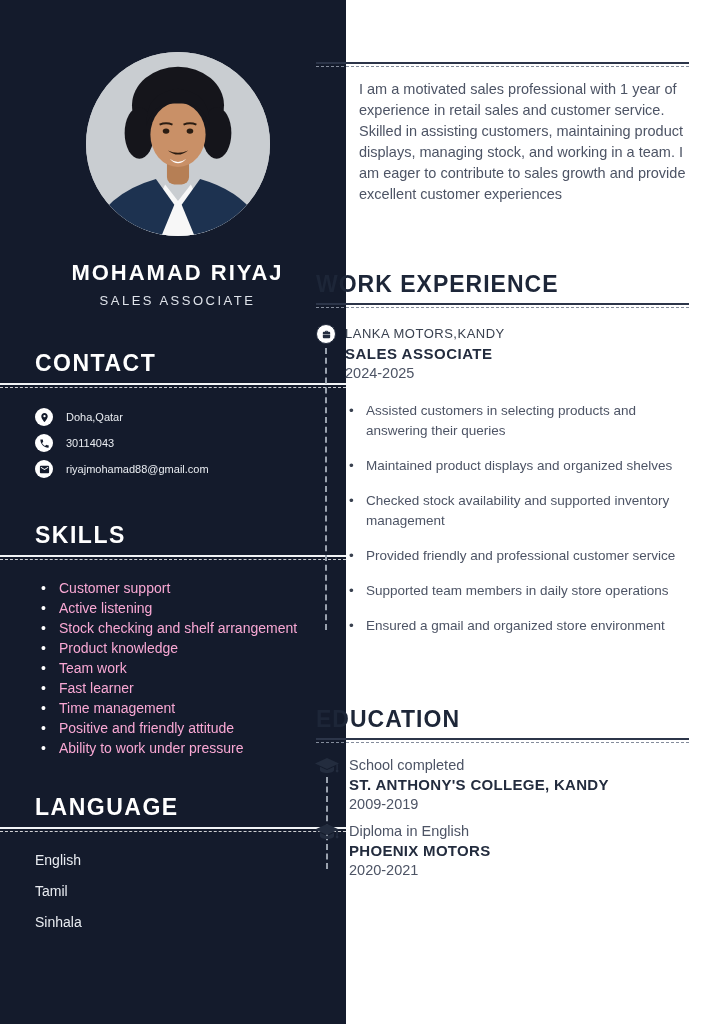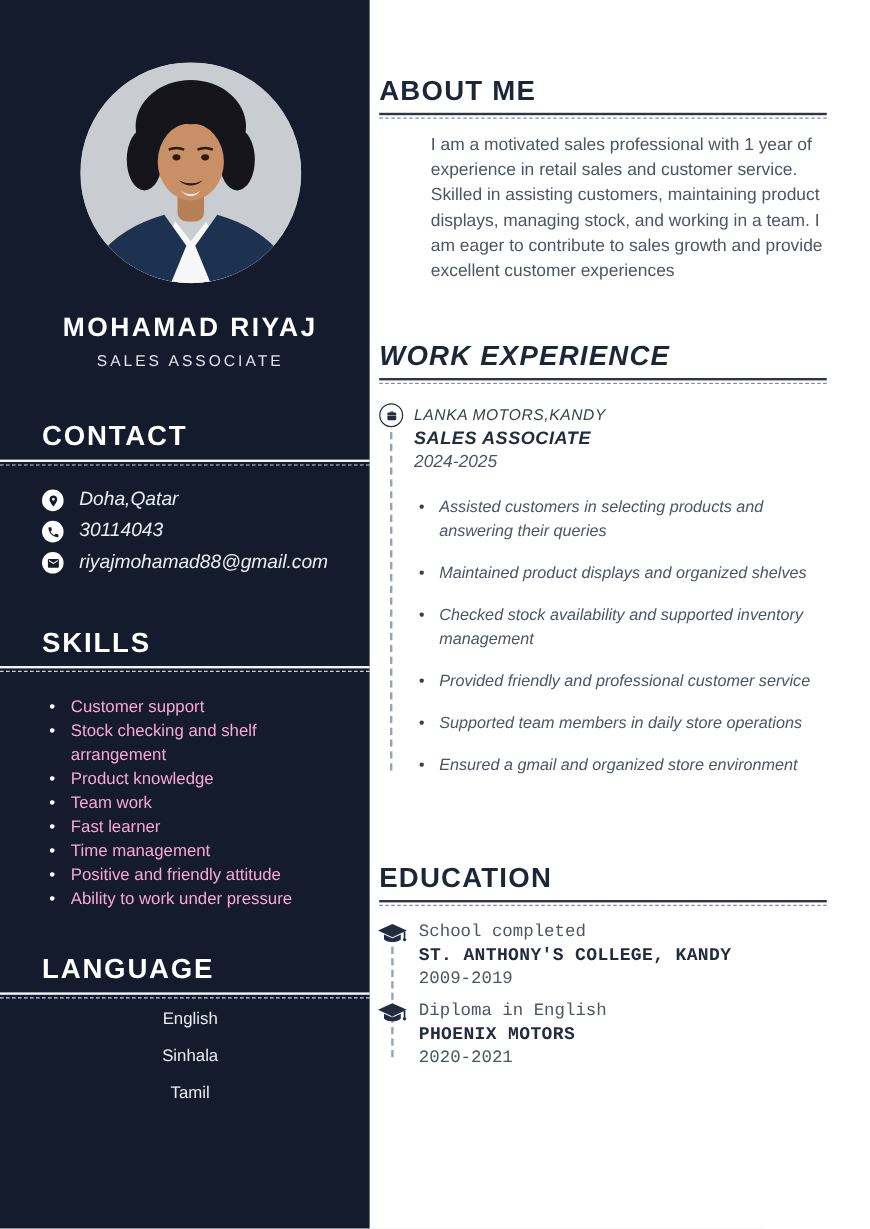--- a/index.html
+++ b/index.html
@@ -6,21 +6,21 @@
   .page{
     position:relative;
     width:725px;height:1024px;
     margin:0 auto;
     background:#ffffff;
     font-family:"Liberation Sans","DejaVu Sans",sans-serif;
     overflow:hidden;
   }
   
   .sidebar{
-    position:absolute;left:0;top:0;bottom:0;width:308px;
+    position:absolute;left:0;top:0;bottom:0;width:346px;
     background:#141b2c;
     box-sizing:border-box;
     padding:52px 26px 0 35px;
     color:#eef0f4;
   }
   .photo-wrap{
     width:184px;height:184px;border-radius:50%;
     margin:0 auto 24px auto;
     overflow:hidden;
     background:#c9cdd1;
@@ -49,54 +49,54 @@
   }
   .contact-list{margin-top:20px;}
   .contact-row{display:flex;align-items:center;margin-bottom:8px;}
   .contact-icon{
     width:18px;height:18px;border-radius:50%;
     background:#ffffff;flex:0 0 18px;
     display:flex;align-items:center;justify-content:center;
     margin-right:13px;
   }
   .contact-icon svg{width:11px;height:11px;}
-  .contact-text{font-size:16px;color:#e9ecf1;font-style:italic;}
+  .contact-text{font-size:11px;color:#e9ecf1;}
   .skills-list{margin:18px 0 0 0;padding:0 0 0 6px;list-style:none;}
   .skills-list li{
     position:relative;
     padding-left:18px;
     font-size:14px;line-height:20px;color:#f9a8d4;
     margin-bottom:0;
   }
   .skills-list li::before{
     content:"•";position:absolute;left:0;top:0;
     color:#ffffff;font-size:14px;
   }
-  .lang-list{margin-top:8px;text-align:center;}
+  .lang-list{margin-top:20px;}
   .lang-item{font-size:14px;color:#e9ecf1;margin-bottom:15px;}
   
   .main{
     position:absolute;left:287px;right:0;top:0;bottom:0;
     box-sizing:border-box;
     padding:62px 36px 0 29px;
   }
   .main-heading{
     font-size:23px;font-weight:bold;letter-spacing:1px;
     color:#1d2638;margin:0 0 5px 0;
   }
   .main-rule{
     height:2px;
     border-top:2px solid #2c3549;
     border-bottom:1px dashed #848c9b;
   }
   .about-text{
     margin-top:12px;
     font-size:14.5px;line-height:21px;color:#4d5465;margin-left:43px;
   }
-  .work-section{margin-top:46px;font-style:italic;}
+  .work-section{margin-top:66px;}
   .xp{position:relative;padding-left:29px;margin-top:16px;}
   .xp-line{
     position:absolute;left:9px;top:24px;bottom:6px;
     border-left:2px dashed #9aa2ae;width:0;
   }
   .xp-icon{
     position:absolute;left:0;top:0;
     width:20px;height:20px;border-radius:50%;
     border:1.5px solid #232c3e;background:#ffffff;
     box-sizing:border-box;
@@ -109,21 +109,21 @@
   .xp-bullets{margin:20px 0 0 0;padding:0 0 0 4px;list-style:none;}
   .xp-bullets li{
     position:relative;padding-left:17px;
     font-size:13.5px;line-height:20px;color:#4d5465;
     margin-bottom:15px;
   }
   .xp-bullets li::before{
     content:"•";position:absolute;left:0;top:0;color:#39414f;
   }
   .edu-section{margin-top:70px;}
-  .edu-wrap{position:relative;margin-top:14px;font-family:Liberation Mono, monospace;}
+  .edu-wrap{position:relative;margin-top:14px;}
   .edu-line{
     position:absolute;left:10px;top:20px;bottom:14px;
     border-left:2px dashed #9aa2ae;width:0;
   }
   .edu-item{position:relative;padding-left:33px;margin-bottom:6px;}
   .edu-icon{position:absolute;left:-2px;top:0;width:26px;height:20px;}
   .edu-icon svg{width:26px;height:20px;}
   .edu-label{font-size:14.5px;color:#4d5465;}
   .edu-school{font-size:15px;font-weight:bold;letter-spacing:.3px;color:#232c3e;margin-top:3px;}
   .edu-period{font-size:14.5px;color:#4d5465;margin-top:3px;padding-bottom:5px;}
@@ -196,46 +196,46 @@
           <span class="contact-text">riyajmohamad88@gmail.com</span>
         </div>
       </div>
     </div>
 
     <div class="side-section" style="margin-top:44px;">
       <h2 class="side-heading">SKILLS</h2>
       <div class="side-rule"></div>
       <ul class="skills-list">
         <li>Customer support</li>
+        <li>Active listening</li>
         <li>Stock checking and shelf arrangement</li>
         <li>Product knowledge</li>
         <li>Team work</li>
         <li>Fast learner</li>
         <li>Time management</li>
         <li>Positive and friendly attitude</li>
         <li>Ability to work under pressure</li>
       </ul>
     </div>
 
     <div class="side-section" style="margin-top:36px;">
       <h2 class="side-heading">LANGUAGE</h2>
       <div class="side-rule"></div>
       <div class="lang-list">
         <div class="lang-item">English</div>
+        <div class="lang-item">Tamil</div>
         <div class="lang-item">Sinhala</div>
-        <div class="lang-item">Tamil</div>
       </div>
     </div>
 
   </aside>
 
   <main class="main">
 
     <section>
-      <h2 class="main-heading">ABOUT ME</h2>
       <div class="main-rule"></div>
       <p class="about-text">I am a motivated sales professional with 1 year of experience in retail sales and customer service. Skilled in assisting customers, maintaining product displays, managing stock, and working in a team. I am eager to contribute to sales growth and provide excellent customer experiences</p>
     </section>
 
     <section class="work-section">
       <h2 class="main-heading">WORK EXPERIENCE</h2>
       <div class="main-rule"></div>
       <div class="xp">
         <div class="xp-line"></div>
         <span class="xp-icon">

